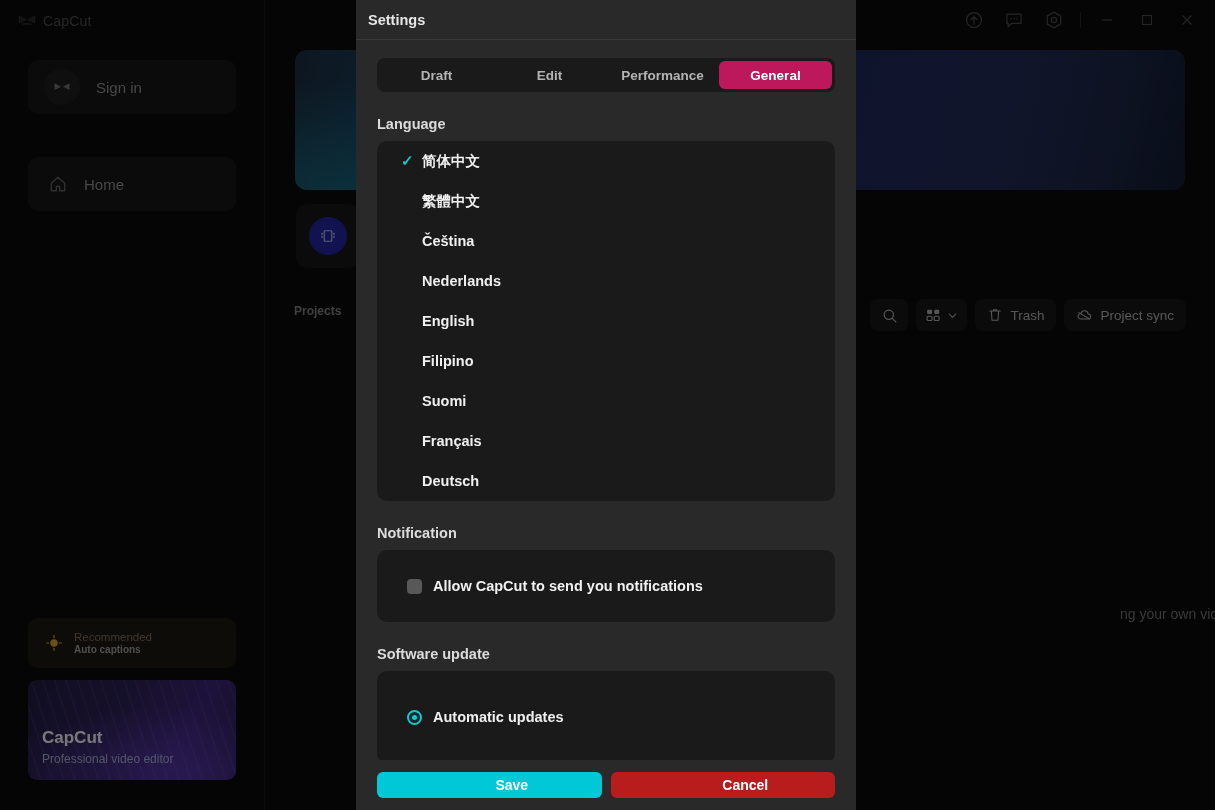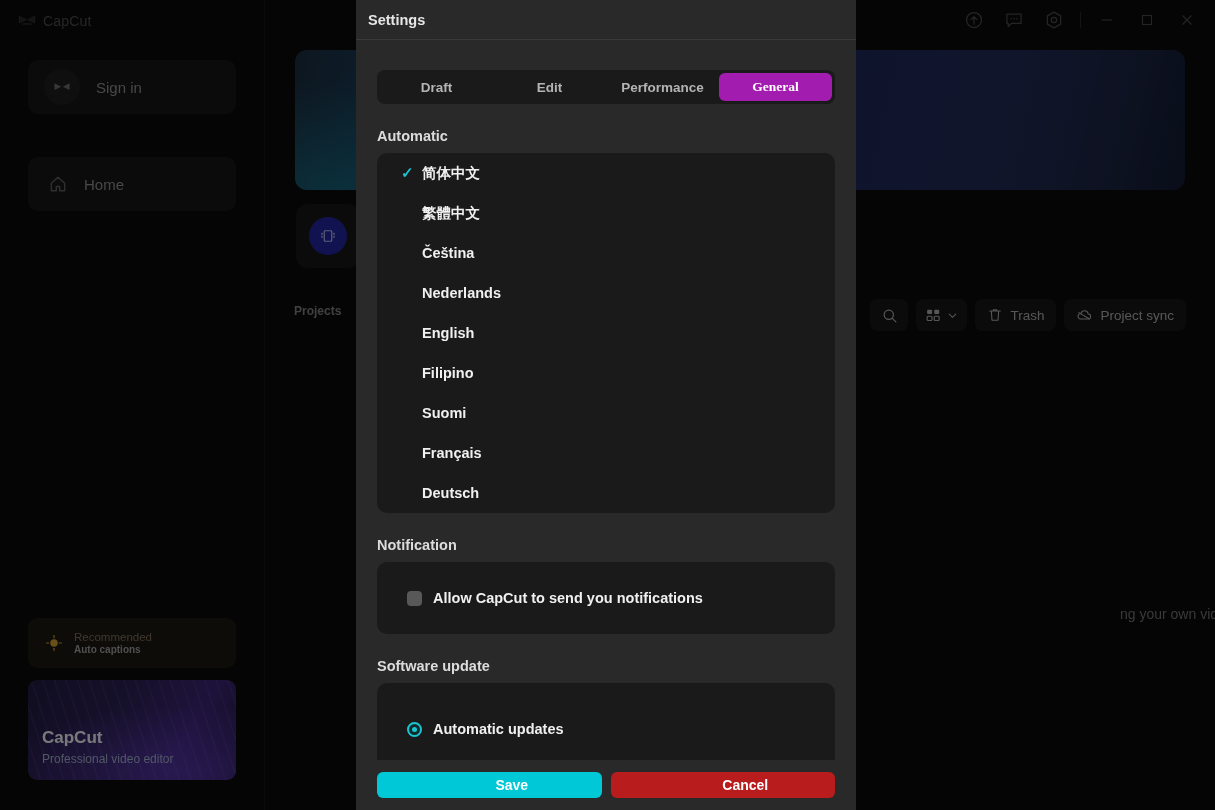--- a/index.html
+++ b/index.html
@@ -154,30 +154,30 @@
     border-bottom:1px solid #3a3a3a;
   }
   .modal-title { font-size:14.5px; font-weight:bold; color:#e6e6e6; }
 
   .modal-body {
     flex:1 1 auto; position:relative; overflow:hidden;
     padding:0 21px;
   }
 
   .tabs {
-    margin-top:30px;
+    margin-top:18px;
     height:34px; background:#1a1a1a; border-radius:8px;
     display:flex; align-items:center; padding:3px;
   }
   .tab {
     flex:1 1 0; height:28px; border-radius:6px;
     display:flex; align-items:center; justify-content:center;
     font-size:13.5px; font-weight:bold; color:#b4b4b4;
   }
-  .tab.active { background:#a21caf; color:#ffffff;font-family:Liberation Serif, serif; }
+  .tab.active { background:#be185d; color:#ffffff; }
 
   .sec-label {
     margin-top:24px; margin-bottom:9px;
     font-size:14.5px; font-weight:bold; color:#dcdcdc;
   }
   .card {
     background:#1a1a1a; border-radius:10px;
   }
   .lang-card { height:360px; overflow:hidden; position:relative; }
   .lang-row {
@@ -386,21 +386,21 @@
 
     <div class="modal-body">
 
       <div class="tabs">
         <div class="tab">Draft</div>
         <div class="tab">Edit</div>
         <div class="tab">Performance</div>
         <div class="tab active">General</div>
       </div>
 
-      <div class="sec-label">Automatic</div>
+      <div class="sec-label">Language</div>
 
       <div class="card lang-card">
         <div class="lang-row">
           <span class="lang-check">✓</span>
           <span class="lang-name">简体中文</span>
         </div>
         <div class="lang-row">
           <span class="lang-check"></span>
           <span class="lang-name">繁體中文</span>
         </div>

